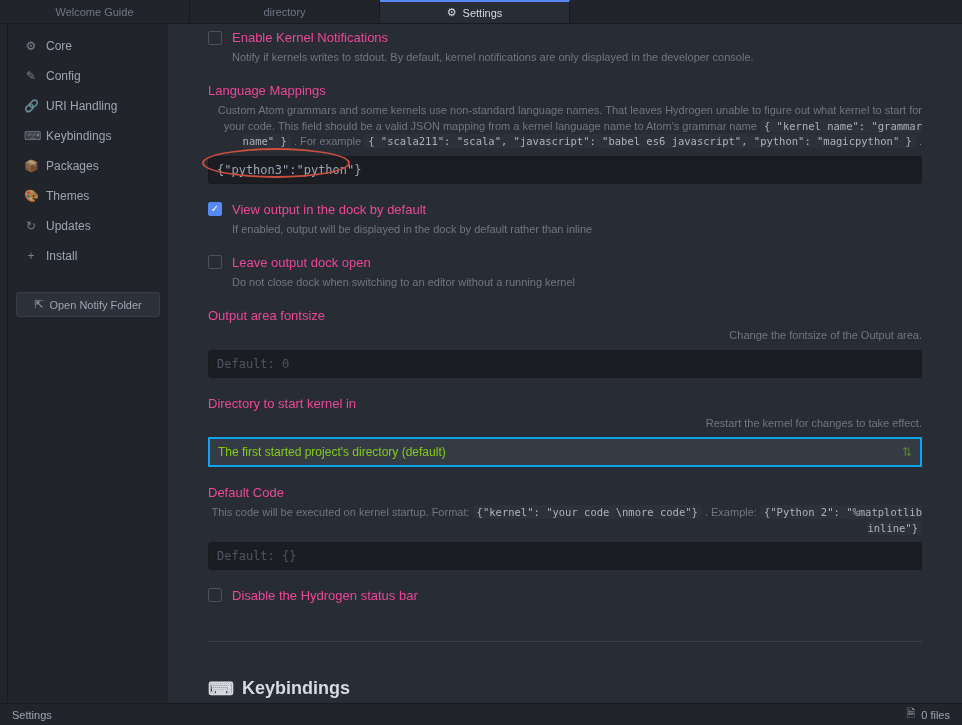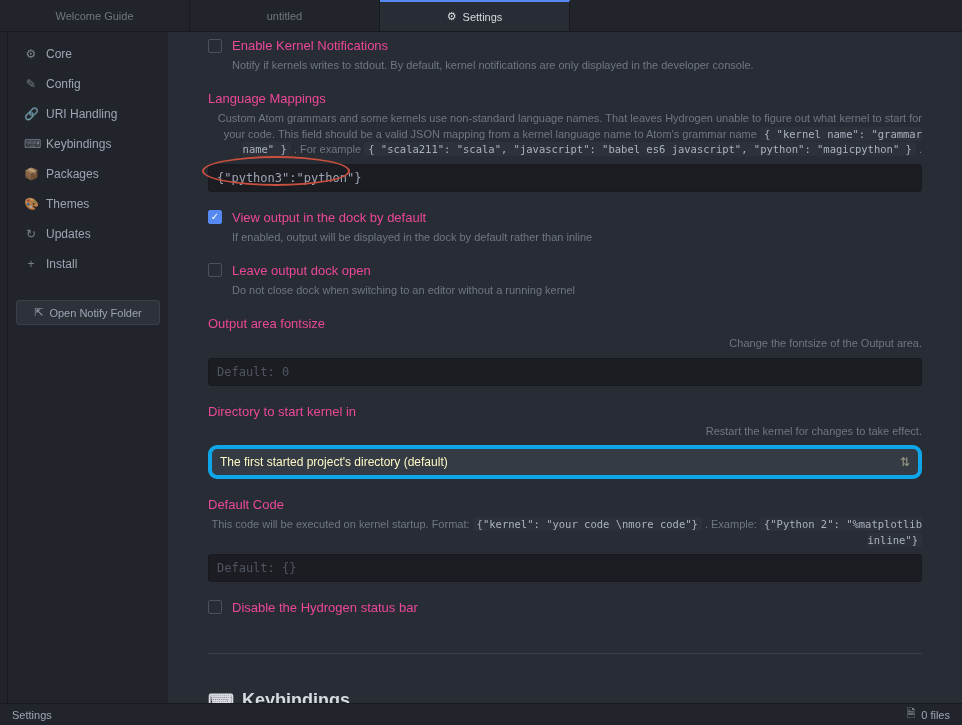--- a/index.html
+++ b/index.html
@@ -10,21 +10,21 @@
     font-size: 12px;
     width: 962px;
     height: 725px;
     overflow: hidden;
     display: flex;
     flex-direction: column;
   }
   .tabs {
     display: flex;
     background: #21252b;
-    height: 32px;
+    height: 24px;
     border-bottom: 1px solid #181a1f;
     flex-shrink: 0;
   }
   .tab {
     padding: 0 24px;
     display: flex;
     align-items: center;
     gap: 6px;
     font-size: 11px;
     color: #6f7783;
@@ -144,26 +144,26 @@
     padding: 6px 8px;
     font-family: Menlo, Consolas, monospace;
     font-size: 12px;
     margin-top: 6px;
     border-radius: 3px;
   }
   .text-input::placeholder { color: #4f5560; }
   .select {
     width: 100%;
     background: #353b45;
-    border: 4px solid #0ea5e9;
-    color: #fef9c3;
+    border: 2px solid #0ea5e9;
+    color: #84cc16;
     padding: 6px 8px;
     font-size: 12px;
     margin-top: 6px;
-    border-radius: 9px;
+    border-radius: 1px;
     position: relative;
     display: flex;
     justify-content: space-between;
     align-items: center;
     cursor: pointer;
   }
   .annotated-input-wrap {
     position: relative;
   }
   .red-circle {
@@ -207,21 +207,21 @@
   ::-webkit-scrollbar-thumb { background: #3a3f4b; border-radius: 5px; }
 </style>
 </head>
 <body>
 
 <div class="tabs">
   <div class="tab">
     <span>Welcome Guide</span>
   </div>
   <div class="tab">
-    <span>untitled</span>
+    <span>directory</span>
   </div>
   <div class="tab active">
     <span>⚙</span>
     <span>Settings</span>
   </div>
 </div>
 
 <div class="workspace">
   <div class="left-gutter"></div>
 

